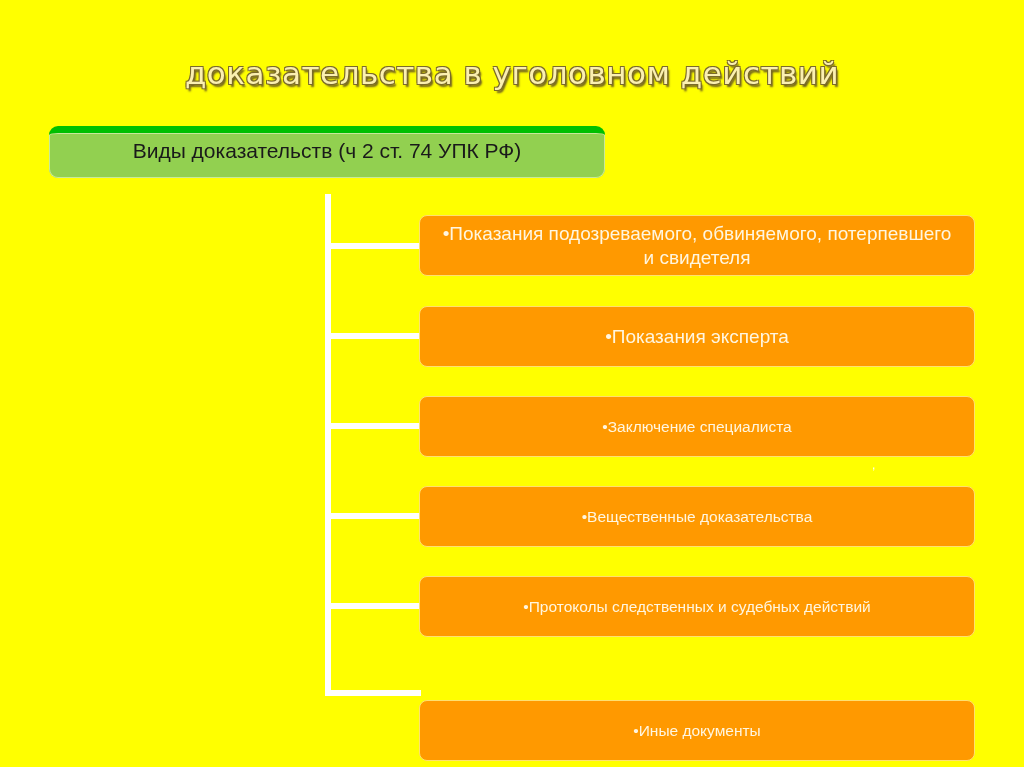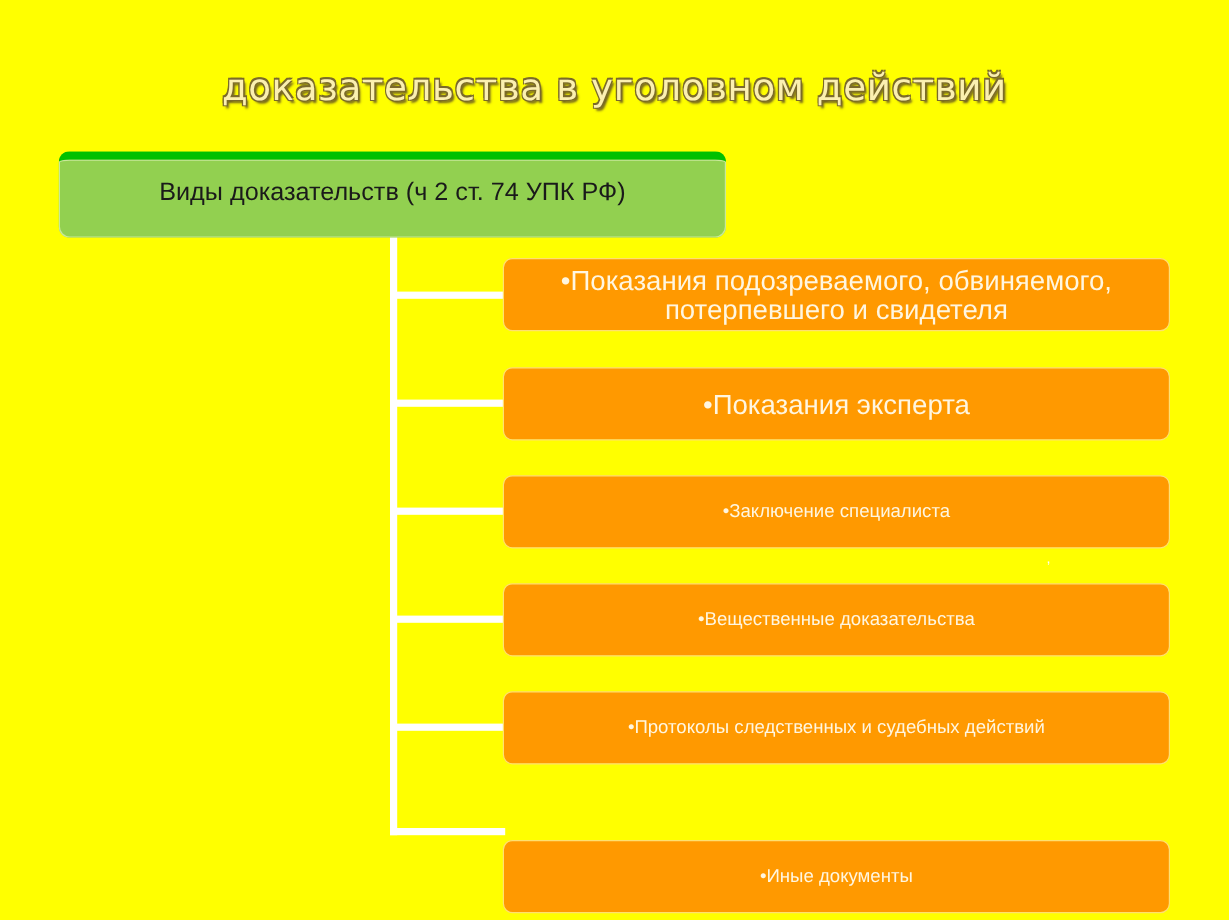--- a/index.html
+++ b/index.html
@@ -17,21 +17,21 @@
       color: #fbf0b0;
       letter-spacing: 0.5px;
       text-shadow:
         -1px -1px 0 #7a6a2a, 1px -1px 0 #7a6a2a,
         -1px 1px 0 #7a6a2a, 1px 1px 0 #7a6a2a,
         2px 3px 2px #6b5b20;
       z-index: 1;
     }
     .title-line { display: block; white-space: nowrap; }
     .root-box {
-      position: absolute; left: 49px; top: 126px; width: 556px; height: 72px;
+      position: absolute; left: 49px; top: 126px; width: 556px; height: 52px;
       background: #92d050;
       border-top: 7px solid #00c000;
       border-radius: 9px;
       box-sizing: border-box;
       display: flex; align-items: center; justify-content: center;
       z-index: 2;
       box-shadow: 0 0 0 1px #c8e89a inset;
     }
     .root-label {
       font-size: 21px; color: #1a1a1a;
@@ -50,21 +50,21 @@
       background: #ff9900;
       border: 1.5px solid #ffe070;
       border-radius: 8px;
       box-sizing: border-box;
       display: flex; align-items: center; justify-content: center;
       text-align: center;
       color: #fff6e0;
       padding: 0 20px;
     }
     .leaf-label { display: block; line-height: 24px; }
-    .fs-lg { font-size: 23px; }
+    .fs-lg { font-size: 19px; }
     .fs-md { font-size: 15.5px; }
     .stray {
       position: absolute; left: 872px; top: 458px;
       color: #ffffff; font-size: 12px;
     }
   </style>
 </head>
 <body>
 
 <div class="title">

